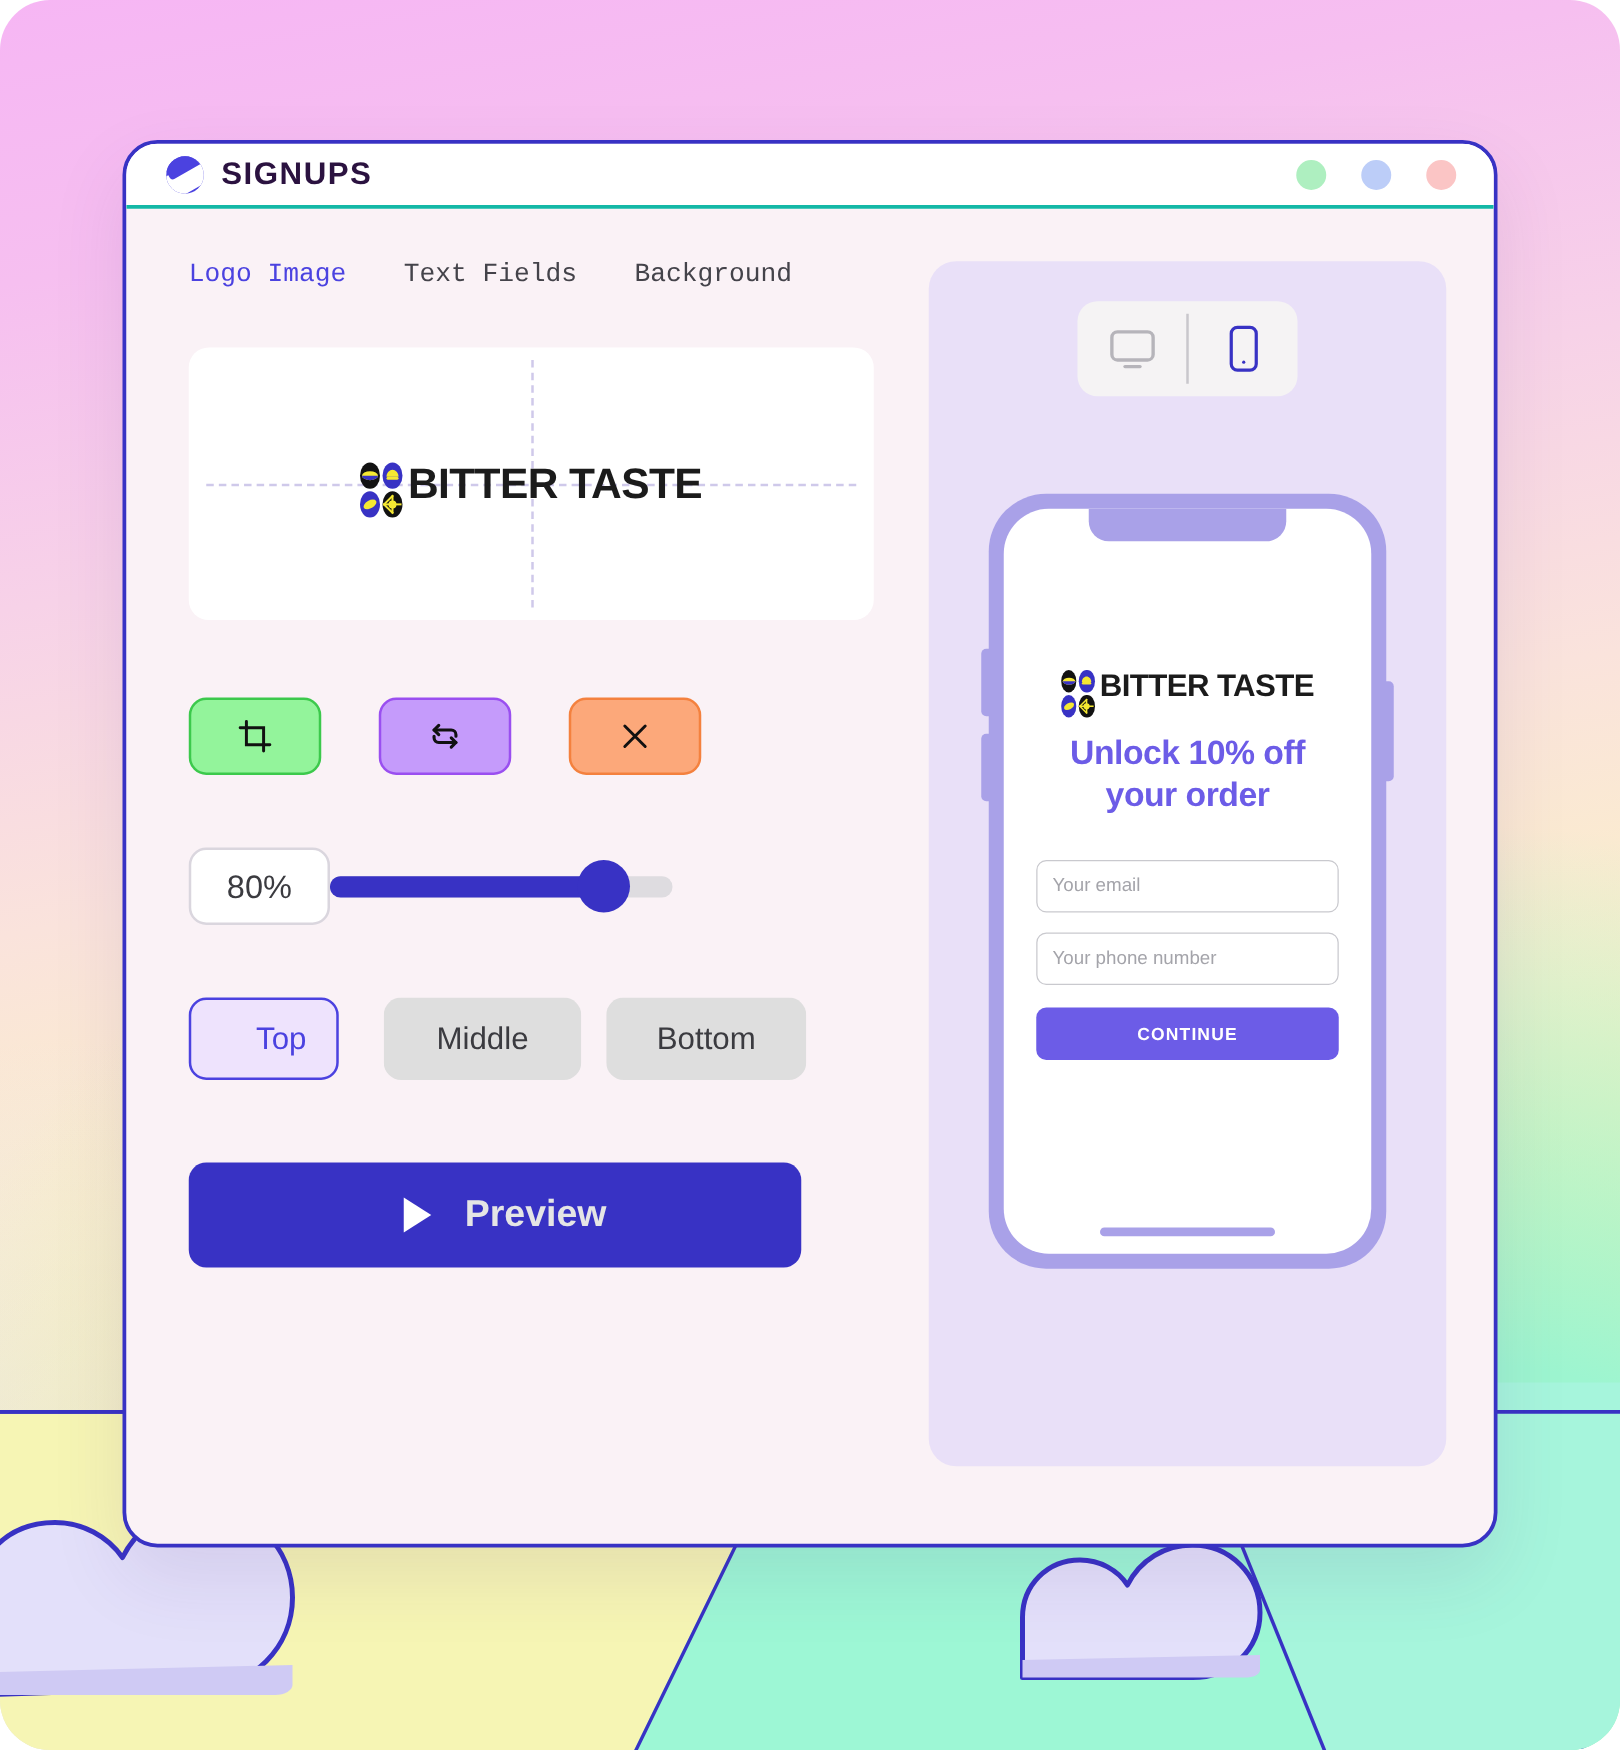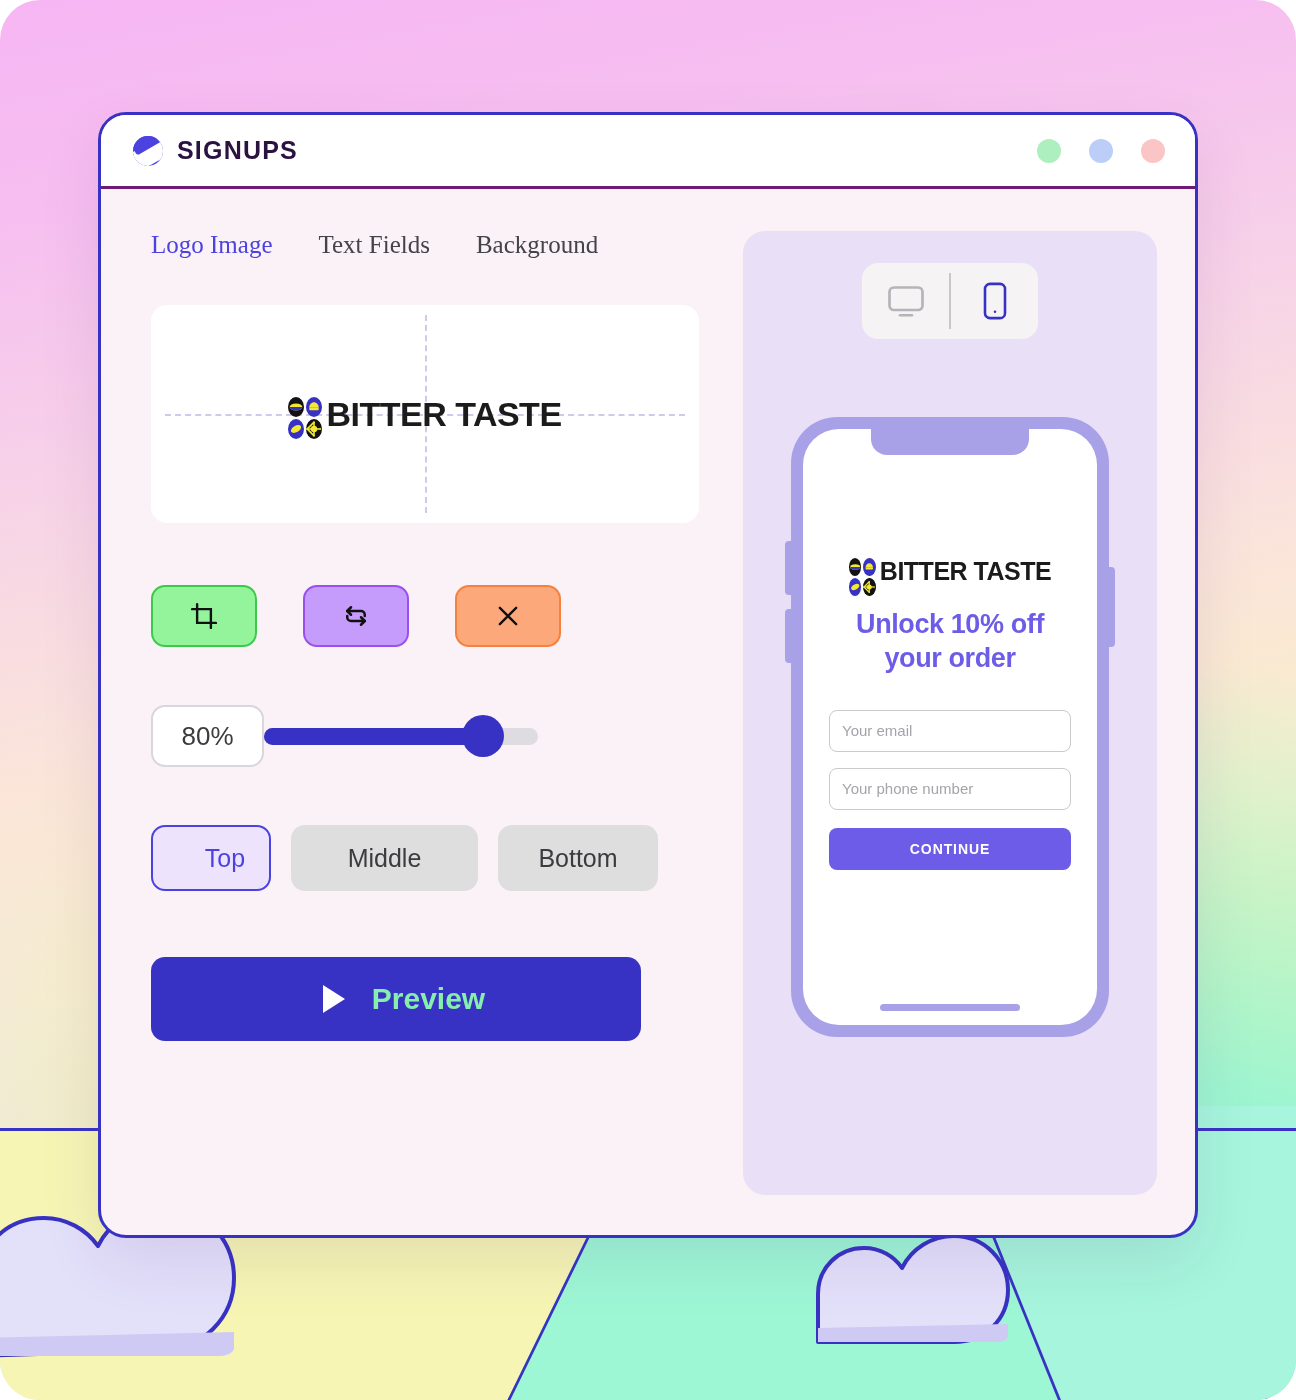--- a/index.html
+++ b/index.html
@@ -93,23 +93,23 @@
     width: 1100px;
     height: 1126px;
     background: #FAF2F6;
     border: 3px solid #3832C4;
     border-radius: 28px;
     overflow: hidden;
     box-shadow: 0 24px 60px rgba(80, 40, 120, .10);
   }
 
   .titlebar {
-    height: 74px;
+    height: 52px;
     background: #ffffff;
-    border-bottom: 3px solid #701a75;
+    border-bottom: 3px solid #14b8a6;
     display: flex;
     align-items: center;
     padding: 0 30px 0 32px;
   }
   .brand { display: flex; align-items: center; gap: 14px; }
   .brand-mark {
     width: 30px; height: 30px;
     border-radius: 50%;
     background: #4B42E0;
     position: relative;
@@ -148,26 +148,26 @@
     padding: 42px 38px 40px 50px;
     gap: 44px;
     height: calc(100% - 74px);
   }
 
   
   .editor { width: 548px; flex: none; }
 
   .tabs { display: flex; gap: 46px; margin-bottom: 46px; }
   .tab {
-    font-size: 25px;
+    font-size: 21px;
     color: #44434A;
     cursor: pointer;
     background: none;
     border: none;
-    font-family: Liberation Serif, serif;
+    font-family: Liberation Mono, monospace;
     padding: 0;
   }
   .tab.active { color: #4B42E0; }
 
   .canvas {
     position: relative;
     height: 218px;
     background: #FFFFFF;
     border-radius: 16px;
     margin-bottom: 62px;
@@ -253,28 +253,28 @@
     border-radius: 14px;
     font-size: 25px;
     display: flex; align-items: center; justify-content: center;
     cursor: pointer;
     border: 2px solid transparent;
     background: #DEDEDE;
     color: #3B3B40;
     font-family: inherit;
   }
   .pos-btn.w1 { width: 120px; }
-  .pos-btn.w2 { width: 187px; }
+  .pos-btn.w2 { width: 158px; margin-left: 16px; }
   .pos-btn.w3 { width: 160px; }
   .pos-btn.active { background: #EEE3FD; border-color: #4B42E0; color: #4B42E0; padding-left: 28px; }
 
   .preview-btn {
     width: 490px; height: 84px;
     background: #3832C4;
-    color: #86efac;
+    color: #e5e5e5;
     border: none;
     border-radius: 14px;
     font-size: 30px;
     font-weight: bold;
     display: flex; align-items: center; justify-content: center; gap: 27px;
     cursor: pointer;
     font-family: inherit;
     padding-left: 16px;
   }
   .play-tri {

